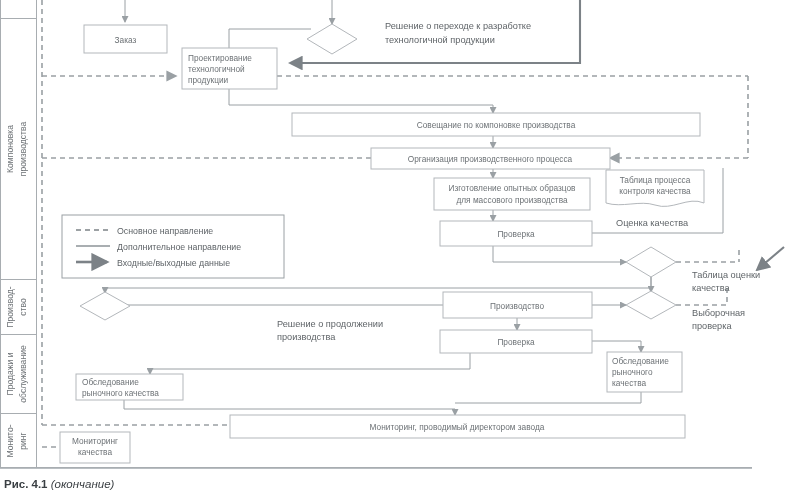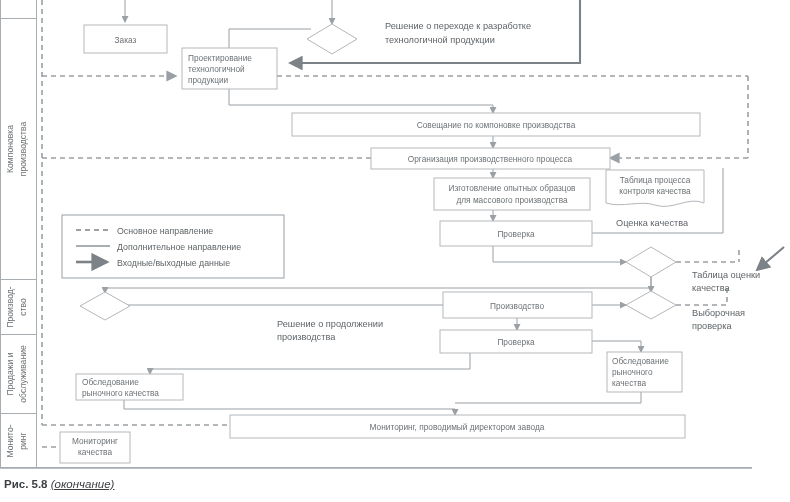--- a/index.html
+++ b/index.html
@@ -14,21 +14,21 @@
   .freetxt{font-family:"Liberation Sans","DejaVu Sans",sans-serif;font-size:9.2px;fill:#5f6468;}
   .vlbl{font-family:"Liberation Sans","DejaVu Sans",sans-serif;font-size:8.6px;fill:#6d7276;text-anchor:middle;}
   .thin{fill:none;stroke:#9aa0a4;stroke-width:1;}
   .thick{fill:none;stroke:#7c8287;stroke-width:2.1;}
   .dash{fill:none;stroke:#9aa0a4;stroke-width:1.6;stroke-dasharray:5 4;}
   .lane{fill:none;stroke:#a8adb1;stroke-width:1;}
   .legbox{fill:#ffffff;stroke:#9aa0a4;stroke-width:1;}
   .leglbl{font-family:"Liberation Sans","DejaVu Sans",sans-serif;font-size:8.8px;fill:#5f6468;}
   .caption{position:absolute;left:4px;top:478px;font-size:11.5px;color:#3a3f43;}
   .caption b{font-weight:bold;}
-  .caption i{font-style:italic;color:#3a3f43;text-decoration:underline;}
+  .caption i{font-style:italic;color:#3a3f43;}
   .hr{position:absolute;left:0;top:468px;width:752px;height:1px;background:#b9bec2;}
 </style>
 </head>
 <body>
 
 <div id="root">
 
 <svg id="diagram" viewBox="0 0 790 502">
   <defs>
     <marker id="ahThin" markerWidth="7" markerHeight="7" refX="6" refY="3.5" orient="auto">
@@ -260,17 +260,17 @@
     <g>
       <line x1="76" y1="262" x2="107" y2="262" stroke="#7c8287" stroke-width="2.6" marker-end="url(#ahThick)"></line>
       <text class="leglbl" x="117" y="265.5">Входные/выходные данные</text>
     </g>
   </g>
 </svg>
 
 <div class="hr"></div>
 
 <div class="caption">
-  <b>Рис. 5.8</b>
+  <b>Рис. 4.1</b>
   <i>(окончание)</i>
 </div>
 
 </div>
 
 </body></html>

